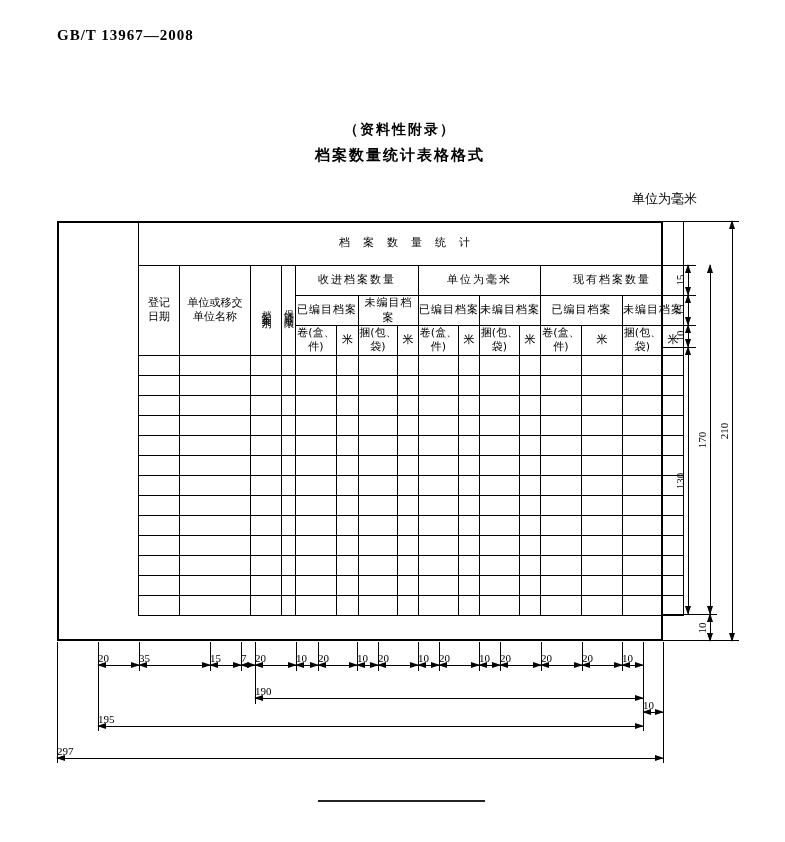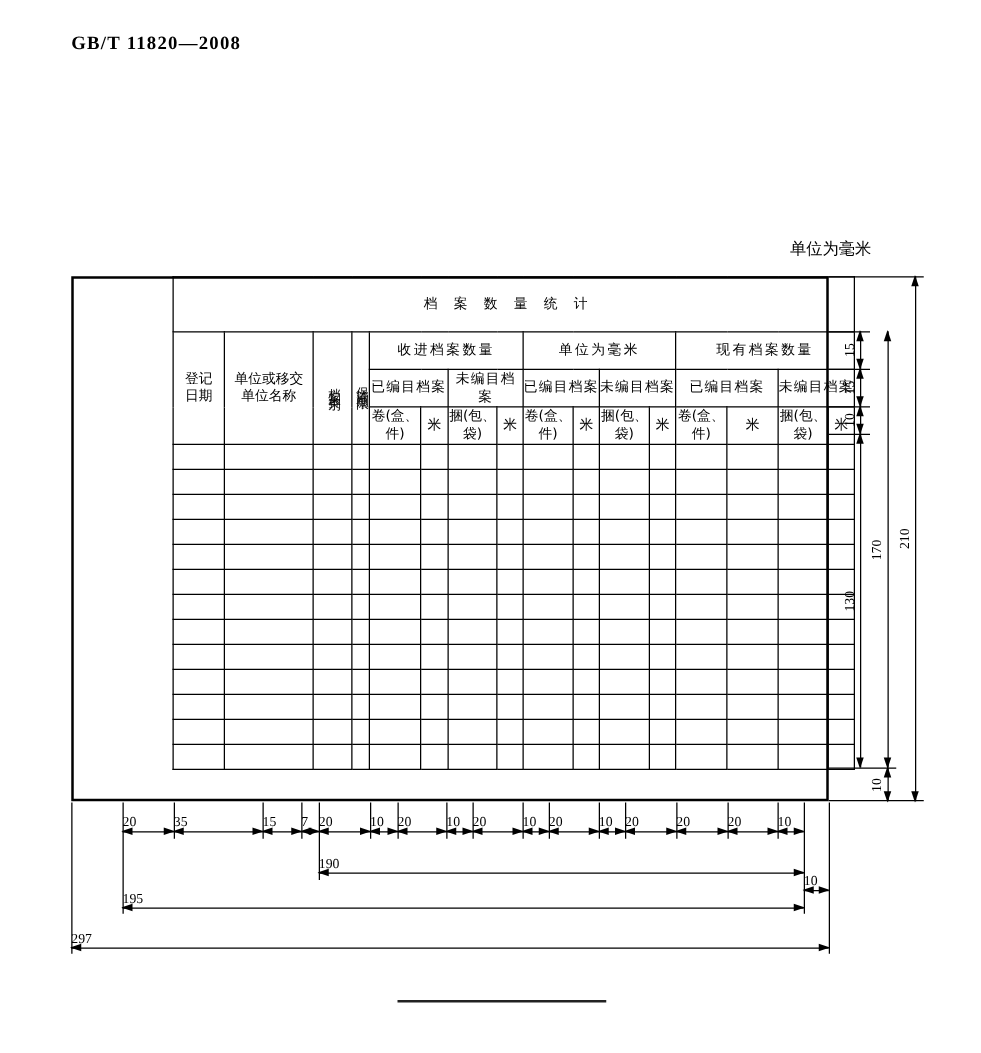--- a/index.html
+++ b/index.html
@@ -52,21 +52,23 @@
     border-left:3.5px solid transparent; border-right:3.5px solid transparent; border-top:9px solid #000; }
   .ext { position:absolute; background:#000; }
 
   .footer-rule { left:318px; top:800px; width:167px; height:2px; background:#222; }
 </style>
 </head>
 <body>
 
 <div id="page">
 
-  <div class="abs doc-num">GB/T 11820—2008</div>
+  <div class="abs doc-num">GB/T 13967—2008</div>
+  <div class="abs center-block apx-type">（资料性附录）</div>
+  <div class="abs center-block apx-title">档案数量统计表格格式</div>
   <div class="abs unit-note">单位为毫米</div>
 
   <div class="abs sheet"></div>
 
   <table class="grid">
     <colgroup>
       <col style="width:41px">
         <col style="width:71px">
         <col style="width:31px">
         <col style="width:14px">

